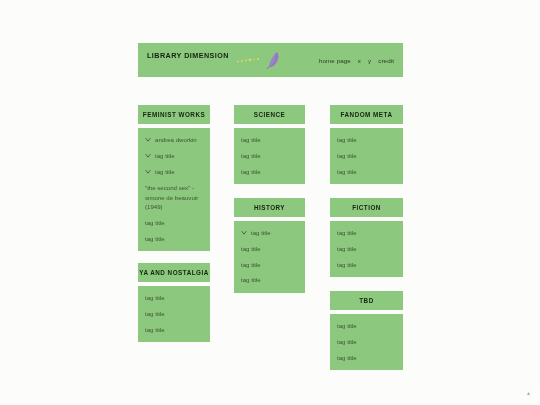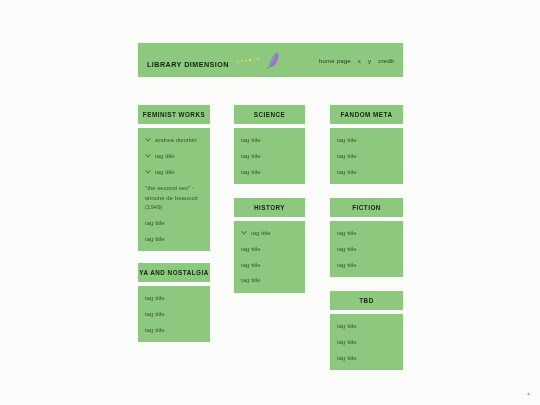--- a/index.html
+++ b/index.html
@@ -30,21 +30,21 @@
     width: 265px;
     height: 34px;
     background: #8cc87e;
     display: flex;
     align-items: center;
     padding: 0 9px;
     box-sizing: border-box;
   }
   .brand {
     display: flex;
-    align-items: flex-end;
+    align-items: flex-start;
     gap: 5px;
     flex: 0 0 auto;
   }
   .brand-title {
     font-size: 7.2px;
     font-weight: bold;
     letter-spacing: 0.45px;
     color: #14240f;
     white-space: nowrap;
   }

